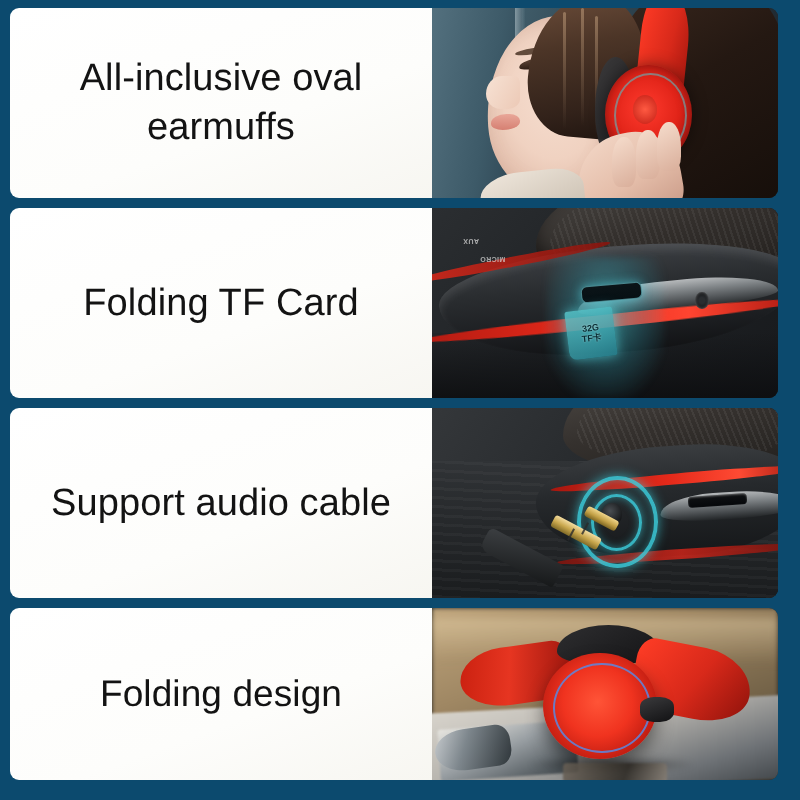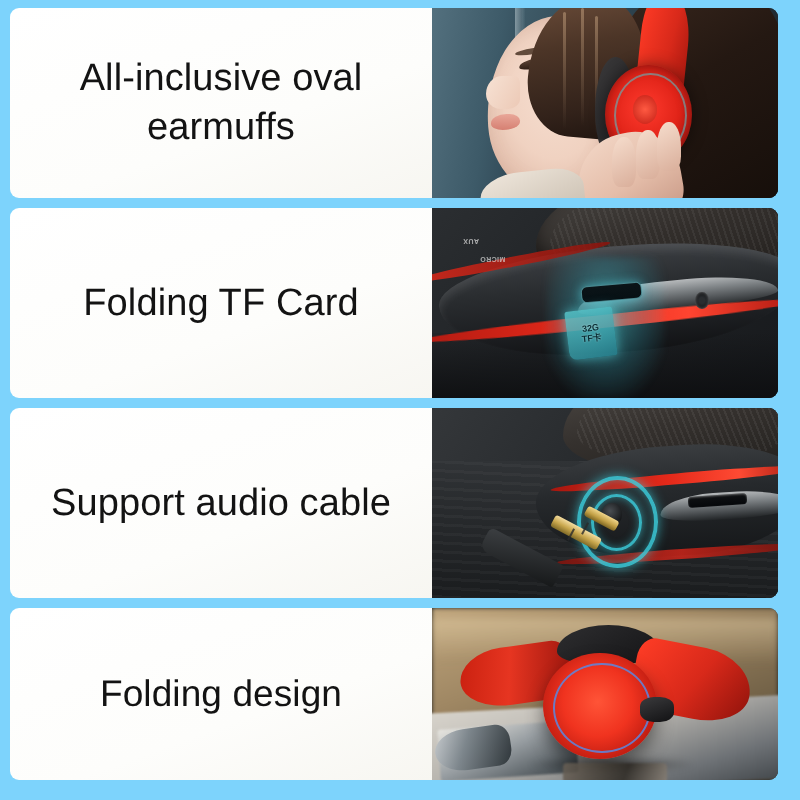--- a/index.html
+++ b/index.html
@@ -5,21 +5,21 @@
 <style>
   html, body {
     margin: 0;
     padding: 0;
     background: #ffffff;
   }
   #poster {
     position: relative;
     width: 800px;
     height: 800px;
-    background: #7dd3fc;
+    background: #0c4a6e;
     overflow: hidden;
     font-family: "Liberation Sans", "DejaVu Sans", sans-serif;
     box-sizing: border-box;
   }
   
   .feature-row {
     position: absolute;
     left: 0;
     width: 800px;
     display: flex;

